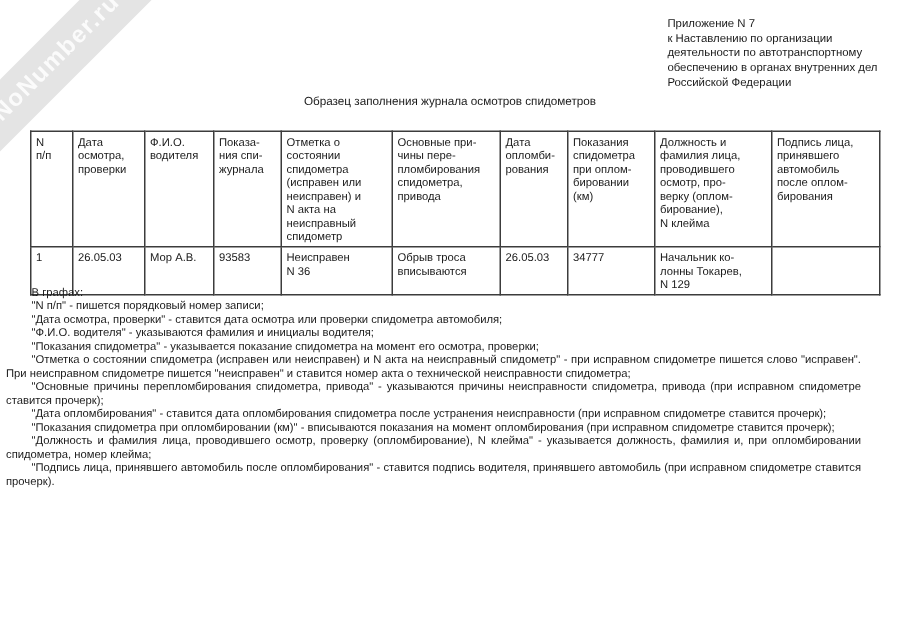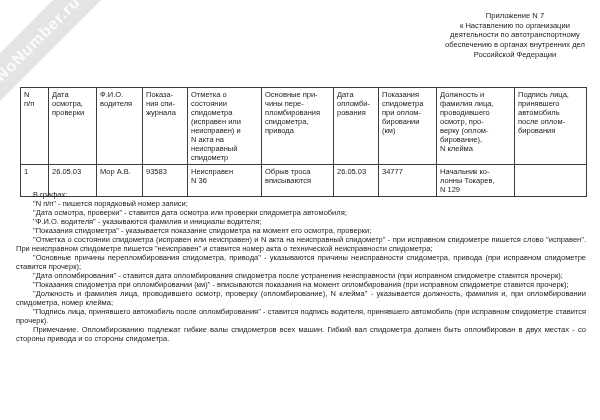--- a/index.html
+++ b/index.html
@@ -27,21 +27,21 @@
     color: #fbfbfb;
     font-size: 16px;
     font-weight: bold;
     letter-spacing: 1px;
     user-select: none;
   }
   .doc-header {
     position: absolute;
     top: 11px;
     right: 15px;
-    text-align: center;
+    text-align: left;
     font-size: 7.6px;
     line-height: 9.7px;
     white-space: pre-line;
   }
   .doc-title {
     position: absolute;
     top: 63px;
     left: 0;
     width: 100%;
     text-align: center;
@@ -64,21 +64,21 @@
     vertical-align: top;
     padding: 2px 3px;
     white-space: pre-line;
     overflow: hidden;
   }
   .journal-table thead tr { height: 68px; }
   .journal-table tbody tr { height: 29px; }
   .notes {
     position: absolute;
     top: 190px;
-    left: 16px;
+    left: 4px;
     width: 570px;
     font-size: 7.5px;
     line-height: 9px;
   }
   .notes p {
     margin: 0;
     text-indent: 17px;
     text-align: justify;
   }
 </style>
@@ -90,20 +90,21 @@
   <div class="watermark">
     <span>NoNumber.ru</span>
   </div>
 
   <div class="doc-header">Приложение N 7
 к Наставлению по организации
 деятельности по автотранспортному
 обеспечению в органах внутренних дел
 Российской Федерации</div>
 
+  <div class="doc-title">Образец заполнения журнала осмотров спидометров</div>
 
   <table class="journal-table">
     <colgroup>
       <col style="width:28px">
         <col style="width:48px">
         <col style="width:46px">
         <col style="width:45px">
       <col style="width:74px">
         <col style="width:72px">
         <col style="width:45px">
@@ -183,16 +184,15 @@
     <p>"N п/п" - пишется порядковый номер записи;</p>
     <p>"Дата осмотра, проверки" - ставится дата осмотра или проверки спидометра автомобиля;</p>
     <p>"Ф.И.О. водителя" - указываются фамилия и инициалы водителя;</p>
     <p>"Показания спидометра" - указывается показание спидометра на момент его осмотра, проверки;</p>
     <p>"Отметка о состоянии спидометра (исправен или неисправен) и N акта на неисправный спидометр" - при исправном спидометре пишется слово "исправен". При неисправном спидометре пишется "неисправен" и ставится номер акта о технической неисправности спидометра;</p>
     <p>"Основные причины перепломбирования спидометра, привода" - указываются причины неисправности спидометра, привода (при исправном спидометре ставится прочерк);</p>
     <p>"Дата опломбирования" - ставится дата опломбирования спидометра после устранения неисправности (при исправном спидометре ставится прочерк);</p>
     <p>"Показания спидометра при опломбировании (км)" - вписываются показания на момент опломбирования (при исправном спидометре ставится прочерк);</p>
     <p>"Должность и фамилия лица, проводившего осмотр, проверку (опломбирование), N клейма" - указывается должность, фамилия и, при опломбировании спидометра, номер клейма;</p>
     <p>"Подпись лица, принявшего автомобиль после опломбирования" - ставится подпись водителя, принявшего автомобиль (при исправном спидометре ставится прочерк).</p>
-    <p>Примечание. Опломбированию подлежат гибкие валы спидометров всех машин. Гибкий вал спидометра должен быть опломбирован в двух местах - со стороны привода и со стороны спидометра.</p>
   </div>
 
 </div>
 
 </body></html>

